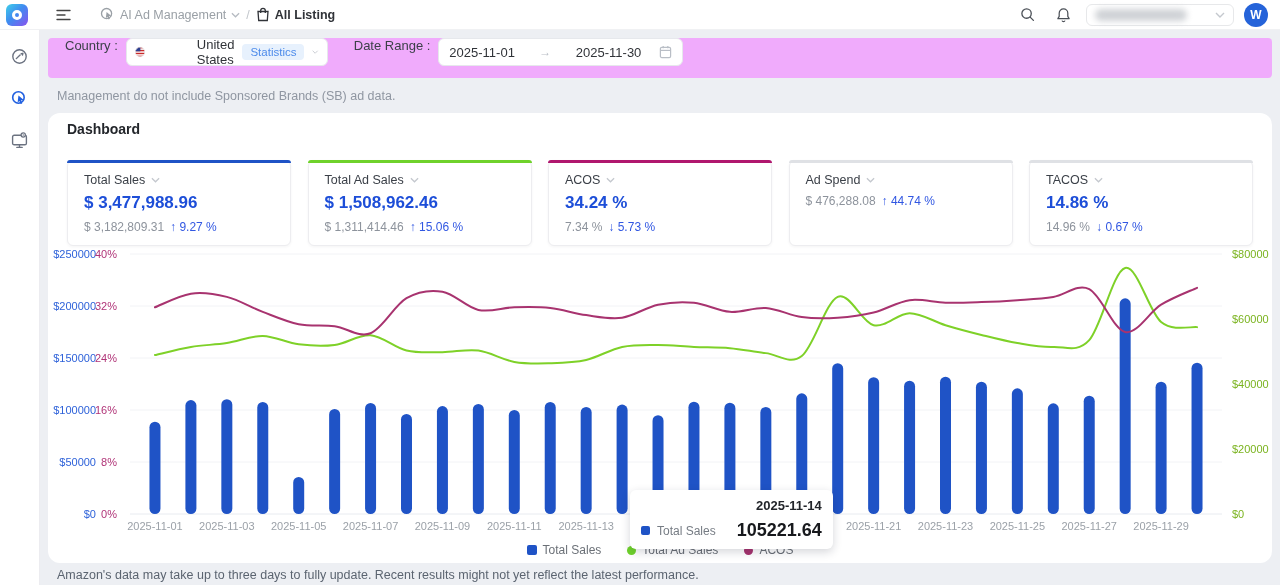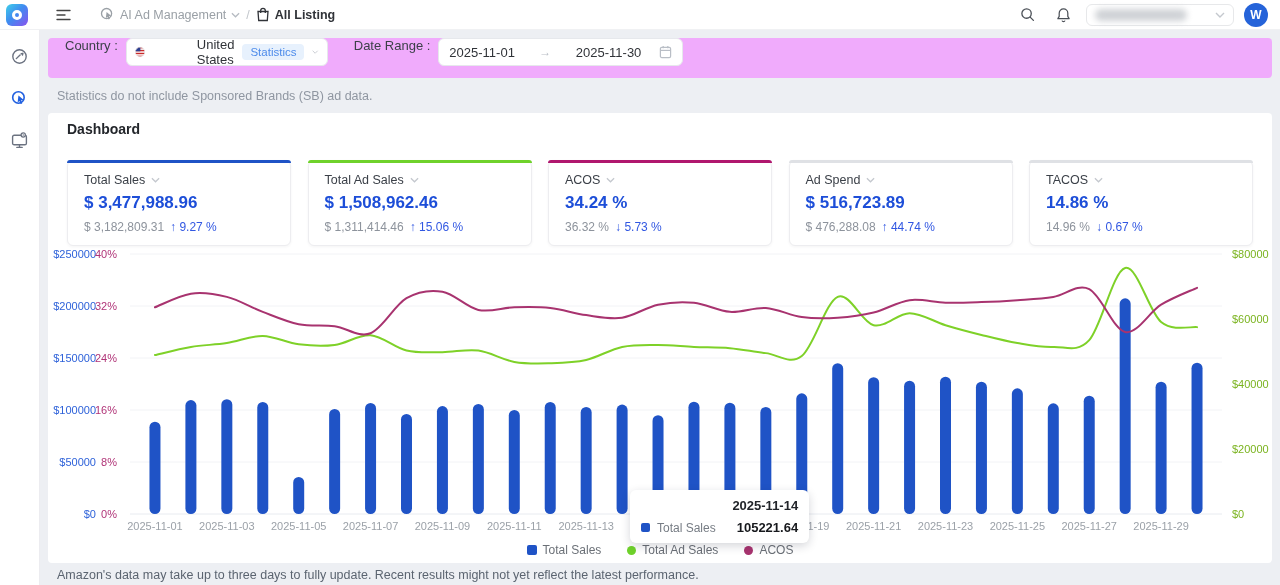--- a/index.html
+++ b/index.html
@@ -42,21 +42,21 @@
   .badge { background:#e7f1fd; color:#4d8bea; font-size:11.5px; padding:2px 8px; border-radius:4px; }
   .date-label { margin-left:26px; }
   .date-range { width:245px; height:28px; border:1px solid #e6e8ec; border-radius:6px; background:#fff;
                 display:flex; align-items:center; padding:0 10px; gap:8px; cursor:text; color:#303338; }
   .date-val { flex:0 0 auto; }
   .date-arrow { color:#b9bec6; font-size:12px; flex:1; text-align:center; }
 
   .sb-note { position:absolute; left:57px; top:89px; font-size:12.5px; color:#8f96a1; }
 
   
-  .main-panel { position:absolute; left:48px; top:113px; width:1224px; height:450px; background:#fff; border-radius:4px; }
+  .main-panel { position:absolute; left:48px; top:113px; width:1224px; height:450px; background:#fff; border-radius:12px; }
   .dash-title { position:absolute; left:19px; top:8px; font-size:14px; font-weight:bold; color:#23262b; }
 
   
   .cards { position:absolute; left:19px; top:47px; width:1186px; display:flex; gap:16.5px; }
   .card { width:224px; height:86px; background:#fff; border:1px solid #ededf0; border-radius:6px;
           box-shadow:0 1px 3px rgba(30,40,60,.05); padding:12px 16px; position:relative; }
   .card::before { content:""; position:absolute; left:-1px; right:-1px; top:-1px; height:3px; border-radius:6px 6px 0 0; background:var(--accent,#dfe1e5); }
   .card-label-row { display:flex; align-items:center; gap:6px; font-size:12.5px; color:#3b4048; cursor:pointer; }
   .card-value { margin-top:6px; font-size:17px; font-weight:bold; color:#1d4ed8; }
   .card-sub { margin-top:7px; font-size:12px; color:#8d939c; display:flex; gap:6px; align-items:flex-start; }
@@ -72,21 +72,21 @@
   .sw-square { width:10px; height:10px; background:#1f53c6; border-radius:2px; }
   .sw-dot-green { width:9px; height:9px; background:#6fd22b; border-radius:50%; }
   .sw-dot-magenta { width:9px; height:9px; background:#a8336f; border-radius:50%; }
 
   
   .tooltip { position:absolute; left:582px; top:377px; min-width:140px; background:#fff; border-radius:6px;
              box-shadow:0 3px 10px rgba(20,30,50,.18); padding:8px 11px; z-index:5;text-align:right; }
   .tt-title { font-size:13px; font-weight:bold; color:#22252a; }
   .tt-row { margin-top:7px; display:flex; align-items:center; gap:7px; font-size:12px; color:#767c84; }
   .tt-marker { width:9px; height:9px; background:#1f53c6; border-radius:2px; }
-  .tt-value { margin-left:auto; font-weight:bold; color:#17191d; font-size:13px; padding-left:14px; }
+  .tt-value { margin-left:auto; font-weight:bold; color:#17191d; font-size:18px; padding-left:14px; }
 
   .footer-note { position:absolute; left:57px; top:568px; font-size:12.5px; color:#5b6470; }
 </style>
 </head>
 <body>
 
 <div class="app">
 
   <div class="topnav">
     <div class="logo">
@@ -201,21 +201,21 @@
       <span class="date-val">2025-11-30</span>
       <svg width="13" height="14" viewBox="0 0 14 15" style="margin-left:10px">
         <rect x="1.5" y="2.5" width="11" height="11" rx="1.5" fill="none" stroke="#b9bec6" stroke-width="1.3"></rect>
         <line x1="1.5" y1="5.8" x2="12.5" y2="5.8" stroke="#b9bec6" stroke-width="1.3"></line>
         <line x1="4.5" y1="1" x2="4.5" y2="3.5" stroke="#b9bec6" stroke-width="1.3"></line>
         <line x1="9.5" y1="1" x2="9.5" y2="3.5" stroke="#b9bec6" stroke-width="1.3"></line>
       </svg>
     </div>
   </div>
 
-  <div class="sb-note">Statistics do not include Sponsored Brands (SB) ad data.</div>
+  <div class="sb-note">Management do not include Sponsored Brands (SB) ad data.</div>
 
   <div class="main-panel">
     <div class="dash-title">Dashboard</div>
 
     <div class="cards">
       <div class="card" style="--accent:#1f53c6">
         <div class="card-label-row">
           <span>Total Sales</span>
           <svg width="9" height="6" viewBox="0 0 10 6">
               <polyline points="1,1 5,5 9,1" fill="none" stroke="#c4c8ce" stroke-width="1.4"></polyline>
@@ -242,32 +242,31 @@
       </div>
       <div class="card" style="--accent:#b0176e">
         <div class="card-label-row">
           <span>ACOS</span>
           <svg width="9" height="6" viewBox="0 0 10 6">
               <polyline points="1,1 5,5 9,1" fill="none" stroke="#c4c8ce" stroke-width="1.4"></polyline>
             </svg>
         </div>
         <div class="card-value">34.24 %</div>
         <div class="card-sub">
-          <span>36.32 %</span>
+          <span>7.34 %</span>
           <span class="card-delta">↓ 5.73 %</span>
         </div>
       </div>
       <div class="card" style="--accent:#dfe1e5">
         <div class="card-label-row">
           <span>Ad Spend</span>
           <svg width="9" height="6" viewBox="0 0 10 6">
               <polyline points="1,1 5,5 9,1" fill="none" stroke="#c4c8ce" stroke-width="1.4"></polyline>
             </svg>
         </div>
-        <div class="card-value">$ 516,723.89</div>
         <div class="card-sub">
           <span>$ 476,288.08</span>
           <span class="card-delta">↑ 44.74 %</span>
         </div>
       </div>
       <div class="card" style="--accent:#dfe1e5">
         <div class="card-label-row">
           <span>TACOS</span>
           <svg width="9" height="6" viewBox="0 0 10 6">
               <polyline points="1,1 5,5 9,1" fill="none" stroke="#c4c8ce" stroke-width="1.4"></polyline>

